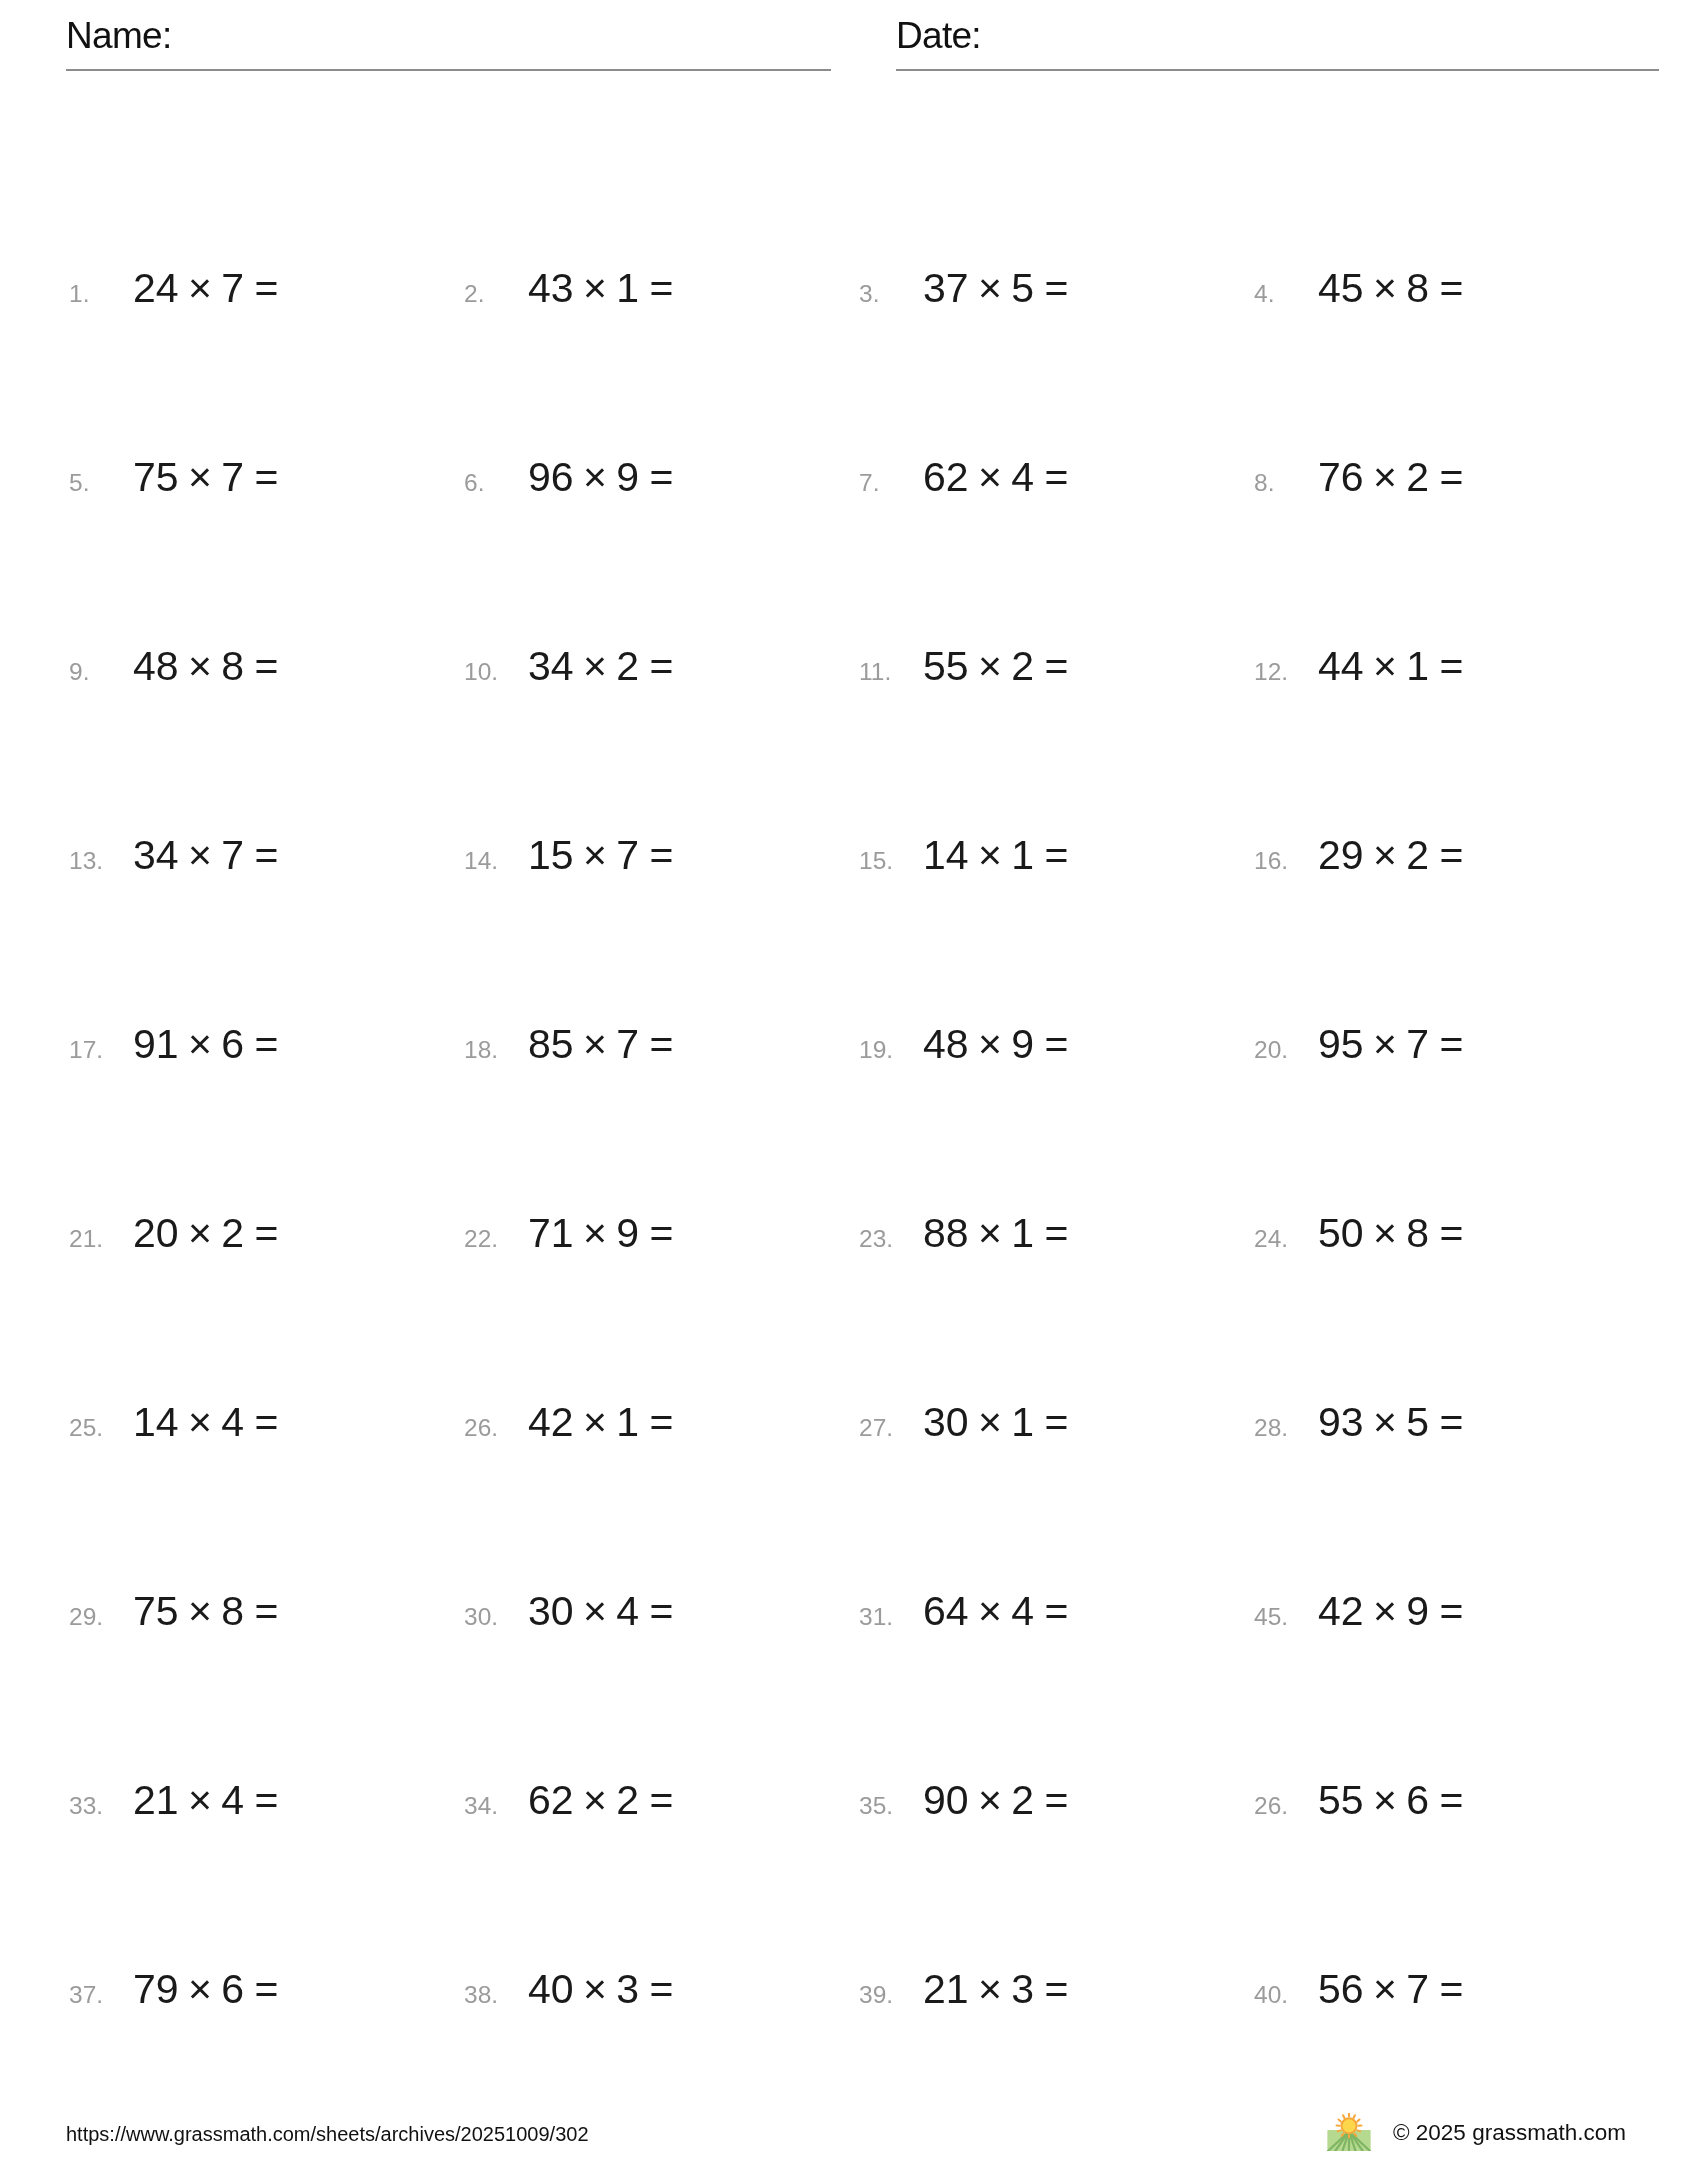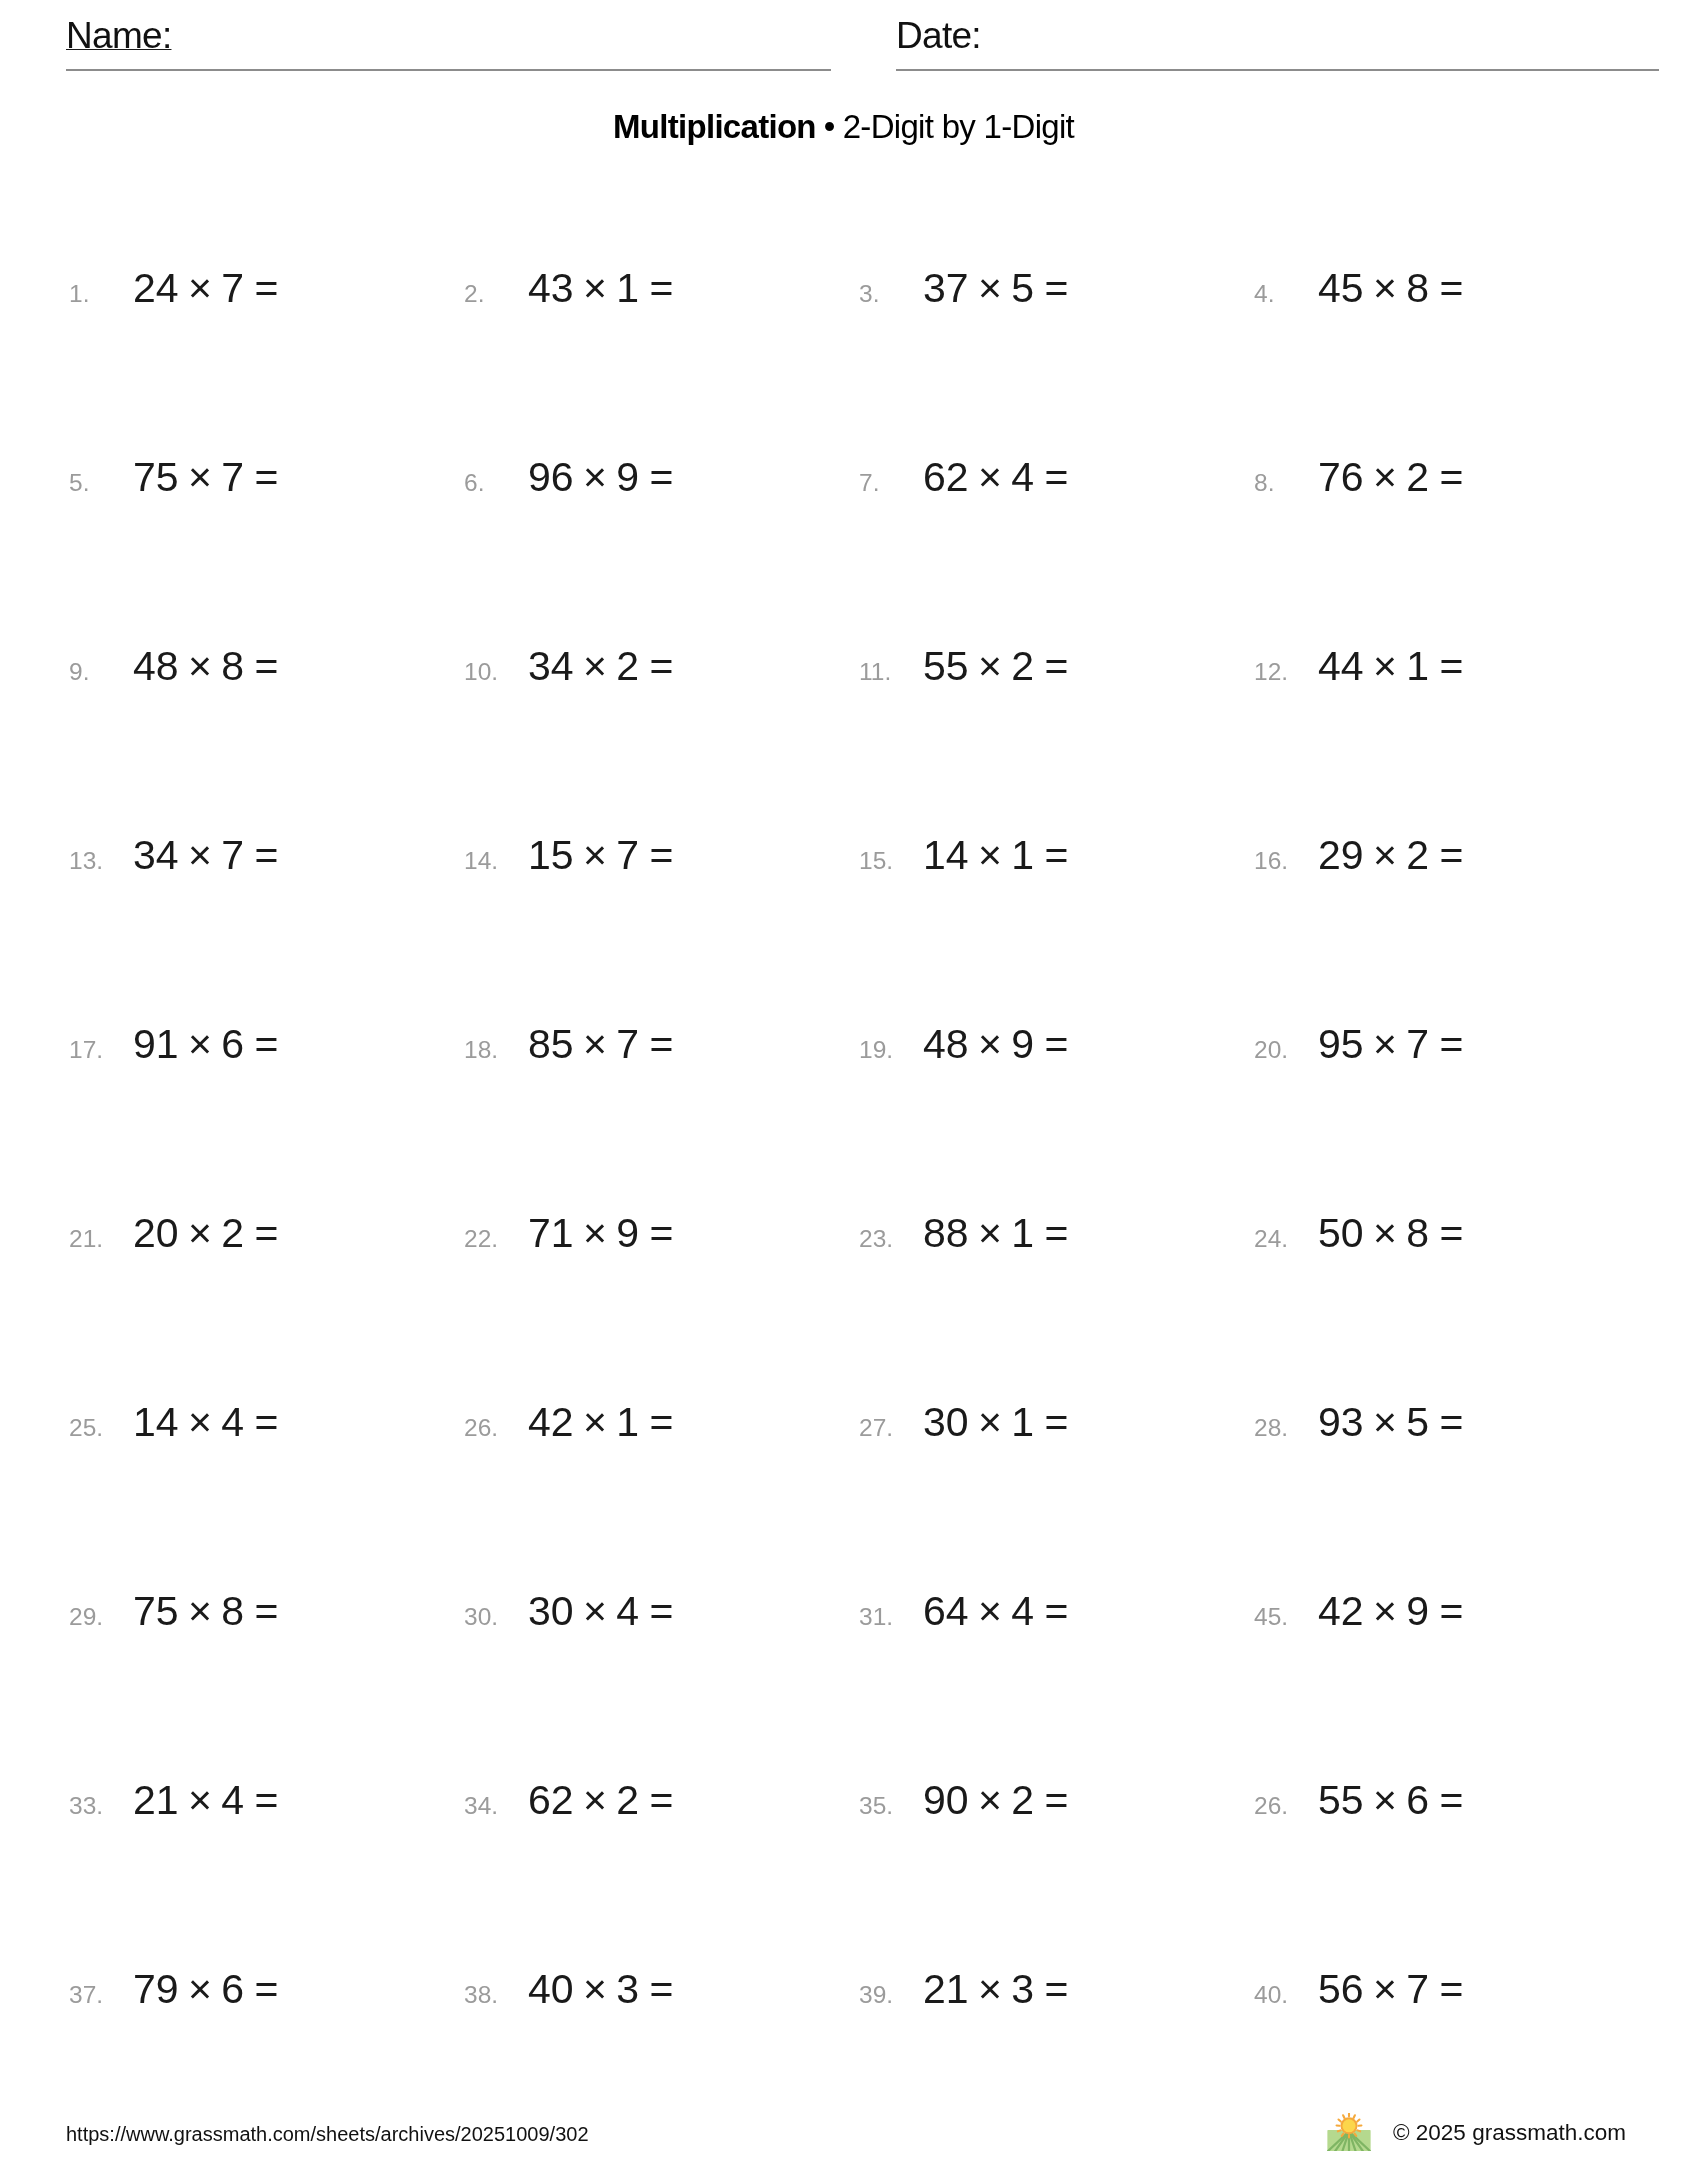--- a/index.html
+++ b/index.html
@@ -5,21 +5,21 @@
   html, body { margin:0; padding:0; background:#ffffff; }
   .page {
     position:relative; width:1687px; height:2183px; background:#ffffff;
     font-family:"Liberation Sans", sans-serif; color:#1a1a1a; overflow:hidden;
   }
 
   
   .field { position:absolute; top:14.6px; }
   .field-label { font-size:37px; line-height:41px; color:#111111; letter-spacing:-0.7px; }
   .field-line { position:absolute; left:0; right:0; top:54px; height:2.6px; background:#8c8c8c; }
-  .name-field { left:66px;  width:765px;text-decoration:underline; }
+  .name-field { left:66px;  width:765px; }
   .date-field { left:896px; width:763px; }
 
   
   .title { position:absolute; left:0; top:107px; width:100%; text-align:center;
            font-size:33px; line-height:40px; color:#000000; letter-spacing:-0.7px; }
   .title-main { font-weight:bold; }
   .title-sep { margin:0 8px; }
 
   
   .problems {
@@ -47,23 +47,20 @@
 
   <div class="field name-field">
     <span class="field-label">Name:</span>
     <div class="field-line"></div>
   </div>
   <div class="field date-field">
     <span class="field-label">Date:</span>
     <div class="field-line"></div>
   </div>
 
-  <div class="title">
-    <span class="title-main">Multiplication</span><span class="title-sep">•</span><span class="title-sub">2-Digit by 1-Digit</span>
-  </div>
 
   <div class="problems">
     <div class="problem">
       <span class="p-num">1.</span>
       <span class="p-a">24</span>
       <span class="p-op">×</span>
       <span class="p-b">7</span>
       <span class="p-eq">=</span>
       <span class="p-answer"></span>
     </div>

